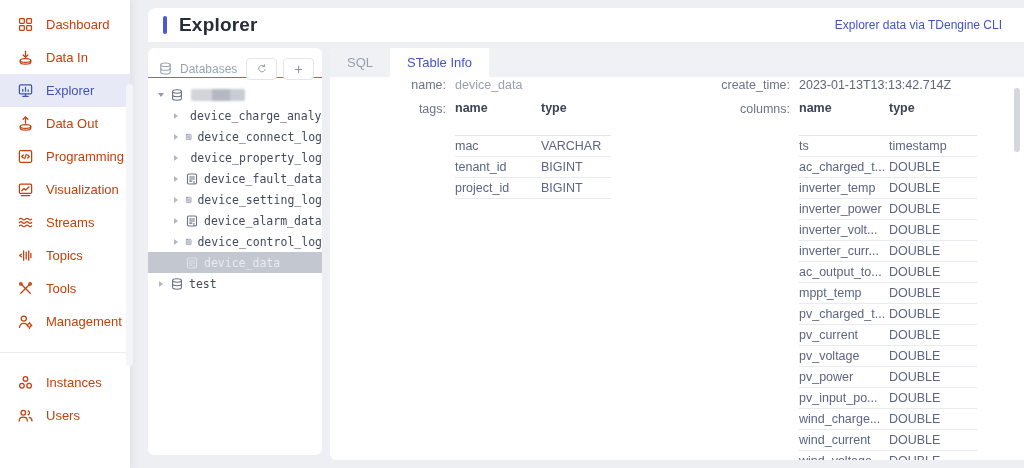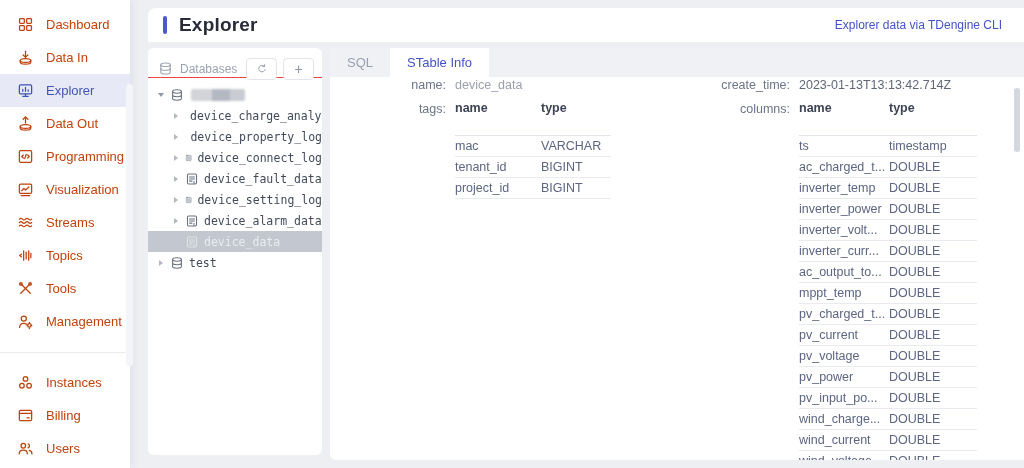--- a/index.html
+++ b/index.html
@@ -193,29 +193,20 @@
             <circle cx="10" cy="5.8" r="2.7"></circle>
             <circle cx="5.8" cy="13.8" r="2.7"></circle>
             <circle cx="14.2" cy="13.8" r="2.7"></circle>
           </svg>
         </span>
         <span>Instances</span>
       </div>
       <div class="nav-item">
         <span style="width:17px;height:17px">
           <svg viewBox="0 0 20 20" fill="none" stroke="currentColor" stroke-width="1.5" stroke-linecap="round" stroke-linejoin="round" style="width:100%;height:100%;display:block">
-            <rect x="2.8" y="4" width="14.4" height="12" rx="1.4"></rect>
-            <path d="M2.8 7.6h14.4M11.8 12.8h2.6"></path>
-          </svg>
-        </span>
-        <span>Billing</span>
-      </div>
-      <div class="nav-item">
-        <span style="width:17px;height:17px">
-          <svg viewBox="0 0 20 20" fill="none" stroke="currentColor" stroke-width="1.5" stroke-linecap="round" stroke-linejoin="round" style="width:100%;height:100%;display:block">
             <circle cx="7.4" cy="6.8" r="2.7"></circle>
             <path d="M2.6 16.4c0-2.7 2.1-4.4 4.8-4.4s4.8 1.7 4.8 4.4"></path>
             <path d="M13 4.6a2.4 2.4 0 0 1 0 4.6M14.4 12.3c2 .5 3.2 2 3.2 4.1"></path>
           </svg>
         </span>
         <span>Users</span>
       </div>
     </div>
 </div>
 <div class="side-scroll"></div>
@@ -279,46 +270,46 @@
         <span class="caret">
           <span class="tri-r"></span>
         </span>
         <span style="width:14px;height:14px">
           <svg viewBox="0 0 20 20" fill="none" stroke="currentColor" stroke-width="1.5" stroke-linecap="round" stroke-linejoin="round" style="width:100%;height:100%;display:block">
             <rect x="3.5" y="2.8" width="13" height="14.4" rx="1.8"></rect>
             <path d="M6.5 7h7M6.5 10h7M6.5 13h3.5"></path>
             <text x="10.8" y="16.6" font-size="7.5" fill="currentColor" stroke="none" font-family="monospace">s</text>
           </svg>
         </span>
+        <span>device_connect_log</span>
+      </div>
+      <div class="tree-row child">
+        <span class="caret">
+          <span class="tri-r"></span>
+        </span>
+        <span style="width:14px;height:14px">
+          <svg viewBox="0 0 20 20" fill="none" stroke="currentColor" stroke-width="1.5" stroke-linecap="round" stroke-linejoin="round" style="width:100%;height:100%;display:block">
+            <rect x="3.5" y="2.8" width="13" height="14.4" rx="1.8"></rect>
+            <path d="M6.5 7h7M6.5 10h7M6.5 13h3.5"></path>
+            <text x="10.8" y="16.6" font-size="7.5" fill="currentColor" stroke="none" font-family="monospace">s</text>
+          </svg>
+        </span>
         <span>device_property_log</span>
       </div>
       <div class="tree-row child">
         <span class="caret">
           <span class="tri-r"></span>
         </span>
         <span style="width:14px;height:14px">
           <svg viewBox="0 0 20 20" fill="none" stroke="currentColor" stroke-width="1.5" stroke-linecap="round" stroke-linejoin="round" style="width:100%;height:100%;display:block">
             <rect x="3.5" y="2.8" width="13" height="14.4" rx="1.8"></rect>
             <path d="M6.5 7h7M6.5 10h7M6.5 13h3.5"></path>
             <text x="10.8" y="16.6" font-size="7.5" fill="currentColor" stroke="none" font-family="monospace">s</text>
           </svg>
         </span>
-        <span>device_connect_log</span>
-      </div>
-      <div class="tree-row child">
-        <span class="caret">
-          <span class="tri-r"></span>
-        </span>
-        <span style="width:14px;height:14px">
-          <svg viewBox="0 0 20 20" fill="none" stroke="currentColor" stroke-width="1.5" stroke-linecap="round" stroke-linejoin="round" style="width:100%;height:100%;display:block">
-            <rect x="3.5" y="2.8" width="13" height="14.4" rx="1.8"></rect>
-            <path d="M6.5 7h7M6.5 10h7M6.5 13h3.5"></path>
-            <text x="10.8" y="16.6" font-size="7.5" fill="currentColor" stroke="none" font-family="monospace">s</text>
-          </svg>
-        </span>
         <span>device_fault_data</span>
       </div>
       <div class="tree-row child">
         <span class="caret">
           <span class="tri-r"></span>
         </span>
         <span style="width:14px;height:14px">
           <svg viewBox="0 0 20 20" fill="none" stroke="currentColor" stroke-width="1.5" stroke-linecap="round" stroke-linejoin="round" style="width:100%;height:100%;display:block">
             <rect x="3.5" y="2.8" width="13" height="14.4" rx="1.8"></rect>
             <path d="M6.5 7h7M6.5 10h7M6.5 13h3.5"></path>
@@ -332,20 +323,33 @@
           <span class="tri-r"></span>
         </span>
         <span style="width:14px;height:14px">
           <svg viewBox="0 0 20 20" fill="none" stroke="currentColor" stroke-width="1.5" stroke-linecap="round" stroke-linejoin="round" style="width:100%;height:100%;display:block">
             <rect x="3.5" y="2.8" width="13" height="14.4" rx="1.8"></rect>
             <path d="M6.5 7h7M6.5 10h7M6.5 13h3.5"></path>
             <text x="10.8" y="16.6" font-size="7.5" fill="currentColor" stroke="none" font-family="monospace">s</text>
           </svg>
         </span>
         <span>device_alarm_data</span>
+      </div>
+      <div class="tree-row child">
+        <span class="caret">
+          <span class="tri-r"></span>
+        </span>
+        <span style="width:14px;height:14px">
+          <svg viewBox="0 0 20 20" fill="none" stroke="currentColor" stroke-width="1.5" stroke-linecap="round" stroke-linejoin="round" style="width:100%;height:100%;display:block">
+            <rect x="3.5" y="2.8" width="13" height="14.4" rx="1.8"></rect>
+            <path d="M6.5 7h7M6.5 10h7M6.5 13h3.5"></path>
+            <text x="10.8" y="16.6" font-size="7.5" fill="currentColor" stroke="none" font-family="monospace">s</text>
+          </svg>
+        </span>
+        <span>device_control_log</span>
       </div>
       <div class="tree-row child selected">
         <span class="caret hidden">
           <span class="tri-r"></span>
         </span>
         <span style="width:14px;height:14px">
           <svg viewBox="0 0 20 20" fill="none" stroke="currentColor" stroke-width="1.5" stroke-linecap="round" stroke-linejoin="round" style="width:100%;height:100%;display:block">
             <rect x="3.5" y="2.8" width="13" height="14.4" rx="1.8"></rect>
             <path d="M6.5 7h7M6.5 10h7M6.5 13h3.5"></path>
             <text x="10.8" y="16.6" font-size="7.5" fill="currentColor" stroke="none" font-family="monospace">s</text>

